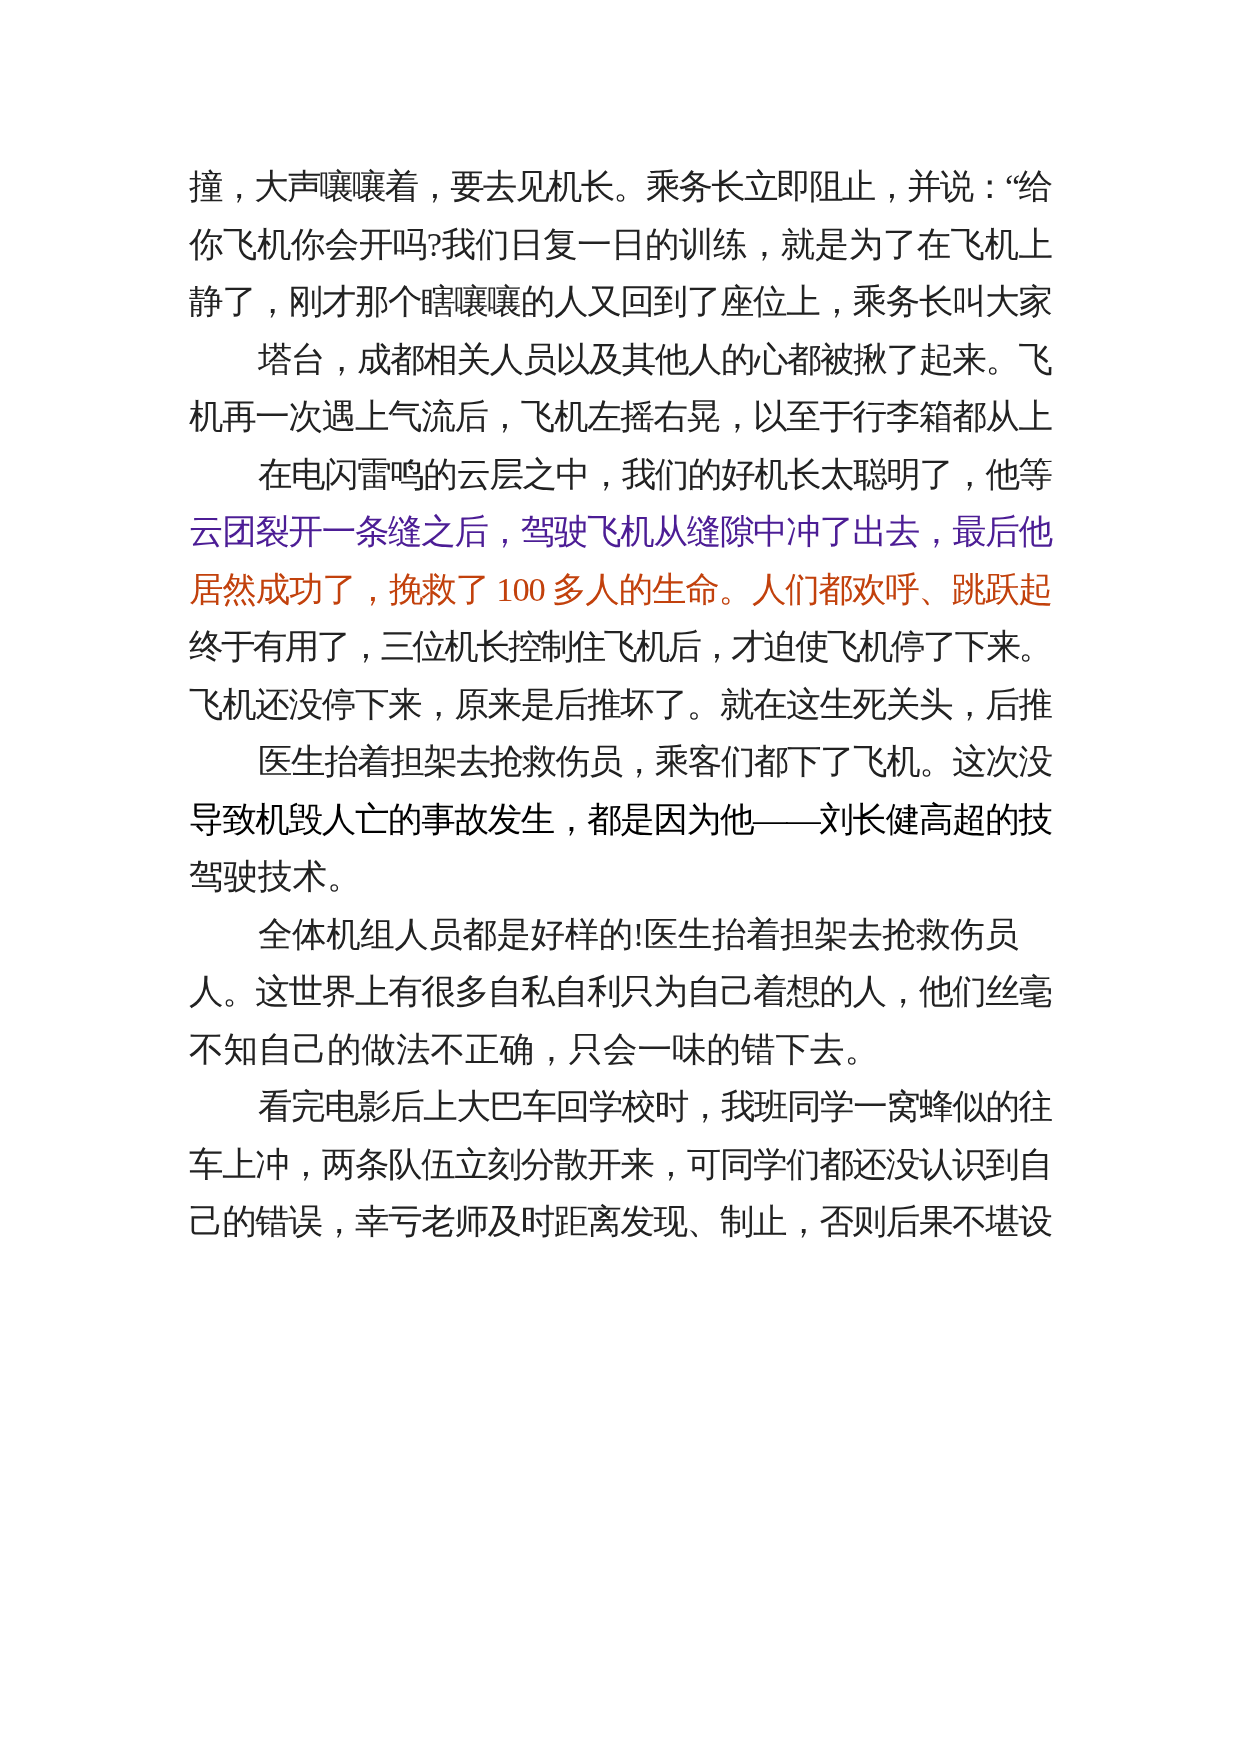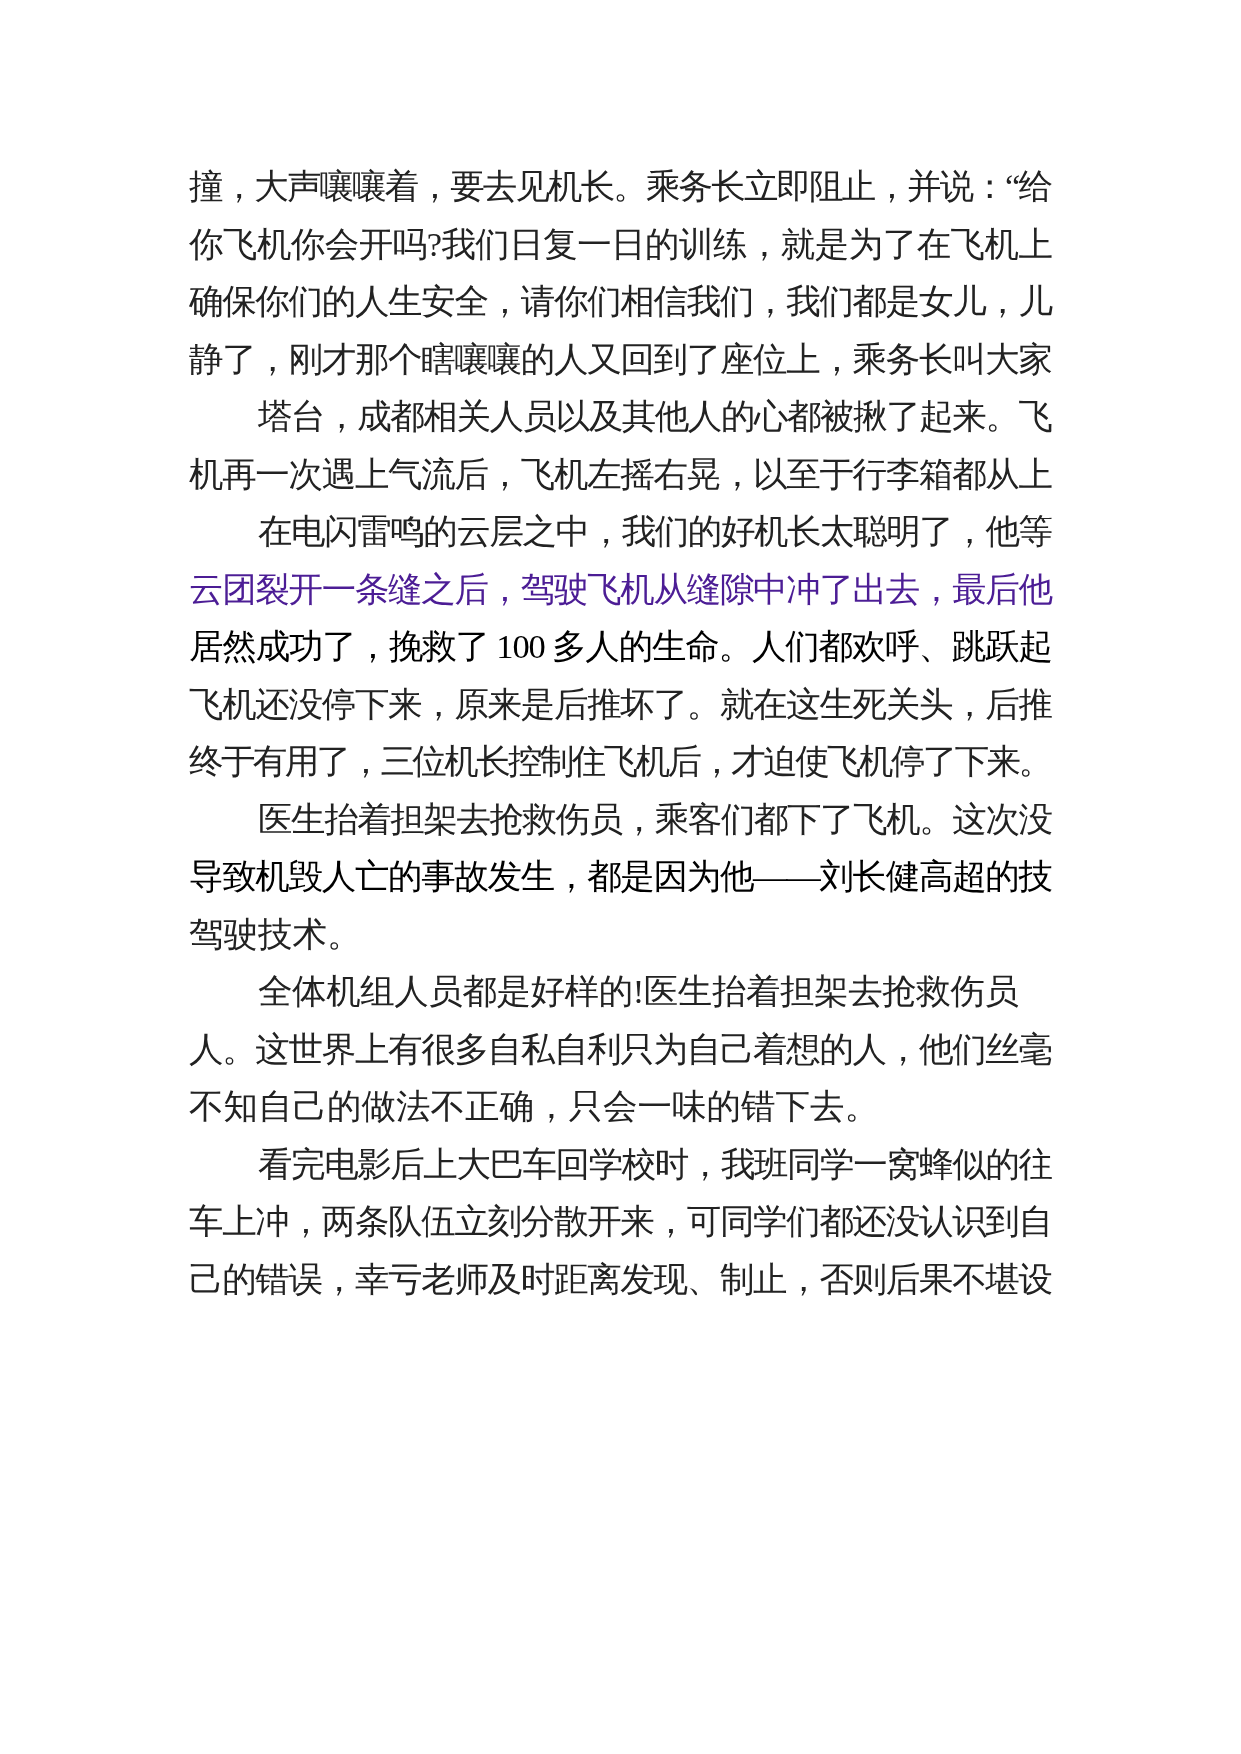--- a/index.html
+++ b/index.html
@@ -46,29 +46,28 @@
     white-space: nowrap;
   }
 </style>
 </head>
 <body style="background: rgb(255, 255, 255);">
 
 <div class="page">
   <div class="text-block">
       <div class="line"><span style="color: rgb(34, 34, 34); letter-spacing: -1.85877px;">撞，大声嚷嚷着，要去见机长。乘务长立即阻止，并说：“给</span></div>
       <div class="line"><span style="color: rgb(34, 34, 34); letter-spacing: -0.553125px;">你飞机你会开吗?我们日复一日的训练，就是为了在飞机上</span></div>
-      <div class="line"><span style="color: rgb(34, 34, 34); letter-spacing: -1.32px;">确保你们的人生安全，请你们相信我们，我们都是女儿，儿</span></div>
       <div class="line"><span style="color: rgb(34, 34, 34); letter-spacing: -1.32px;">静了，刚才那个瞎嚷嚷的人又回到了座位上，乘务长叫大家</span></div>
       <div class="line indent"><span style="color: rgb(34, 34, 34); letter-spacing: -1.43478px;">塔台，成都相关人员以及其他人的心都被揪了起来。飞</span></div>
       <div class="line"><span style="color: rgb(34, 34, 34); letter-spacing: -1.32px;">机再一次遇上气流后，飞机左摇右晃，以至于行李箱都从上</span></div>
       <div class="line indent"><span style="color: rgb(34, 34, 34); letter-spacing: -1.43478px;">在电闪雷鸣的云层之中，我们的好机长太聪明了，他等</span></div>
       <div class="line"><span style="color: #4c1d95; letter-spacing: -1.32px;">云团裂开一条缝之后，驾驶飞机从缝隙中冲了出去，最后他</span></div>
-      <div class="line"><span style="color: #000000; letter-spacing: -1.17857px;">居然成功了，挽救了 100 多人的生命。人们都欢呼、跳跃起</span></div>
+      <div class="line"><span style="color: #c2410c; letter-spacing: -1.17857px;">居然成功了，挽救了 100 多人的生命。人们都欢呼、跳跃起</span></div>
+      <div class="line"><span style="color: rgb(34, 34, 34); letter-spacing: -2.59615px;">终于有用了，三位机长控制住飞机后，才迫使飞机停了下来。</span></div>
       <div class="line"><span style="color: rgb(34, 34, 34); letter-spacing: -1.32px;">飞机还没停下来，原来是后推坏了。就在这生死关头，后推</span></div>
-      <div class="line"><span style="color: rgb(34, 34, 34); letter-spacing: -2.59615px;">终于有用了，三位机长控制住飞机后，才迫使飞机停了下来。</span></div>
       <div class="line indent"><span style="color: rgb(34, 34, 34); letter-spacing: -1.43478px;">医生抬着担架去抢救伤员，乘客们都下了飞机。这次没</span></div>
       <div class="line"><span style="color: #000000; letter-spacing: -1.32px;">导致机毁人亡的事故发生，都是因为他——刘长健高超的技</span></div>
       <div class="line"><span style="color: rgb(34, 34, 34);">驾驶技术。</span></div>
       <div class="line indent"><span style="color: rgb(34, 34, 34); letter-spacing: -0.434783px;">全体机组人员都是好样的!医生抬着担架去抢救伤员</span></div>
       <div class="line"><span style="color: rgb(34, 34, 34); letter-spacing: -1.32px;">人。这世界上有很多自私自利只为自己着想的人，他们丝毫</span></div>
       <div class="line"><span style="color: rgb(34, 34, 34);">不知自己的做法不正确，只会一味的错下去。</span></div>
       <div class="line indent"><span style="color: rgb(34, 34, 34); letter-spacing: -1.43478px;">看完电影后上大巴车回学校时，我班同学一窝蜂似的往</span></div>
       <div class="line"><span style="color: rgb(34, 34, 34); letter-spacing: -1.32px;">车上冲，两条队伍立刻分散开来，可同学们都还没认识到自</span></div>
       <div class="line"><span style="color: rgb(34, 34, 34); letter-spacing: -1.32px;">己的错误，幸亏老师及时距离发现、制止，否则后果不堪设</span></div>
     </div>

